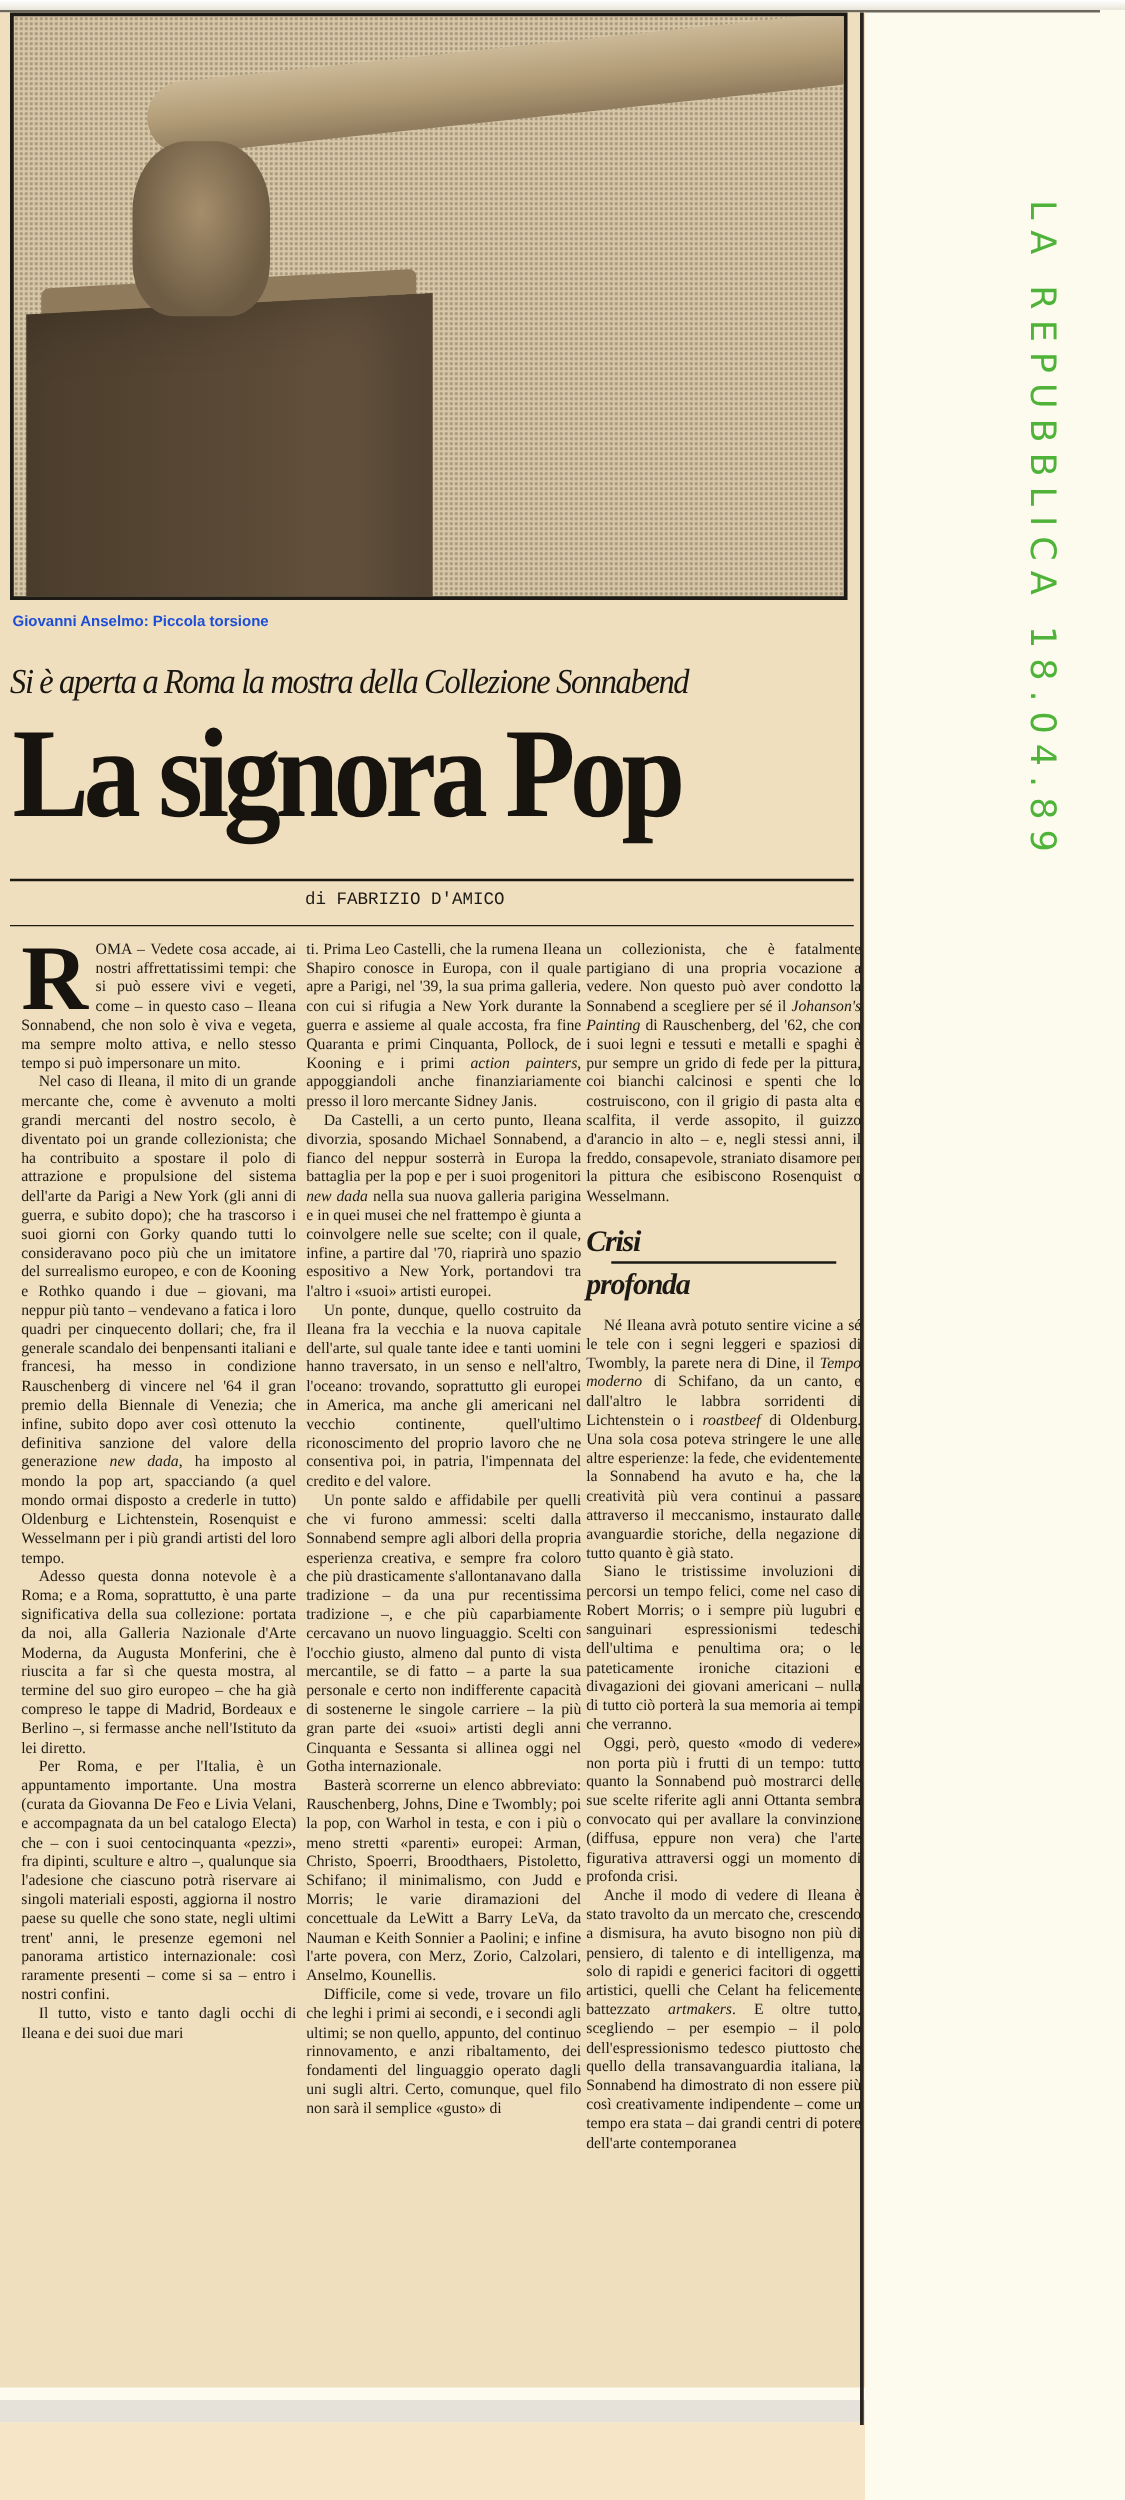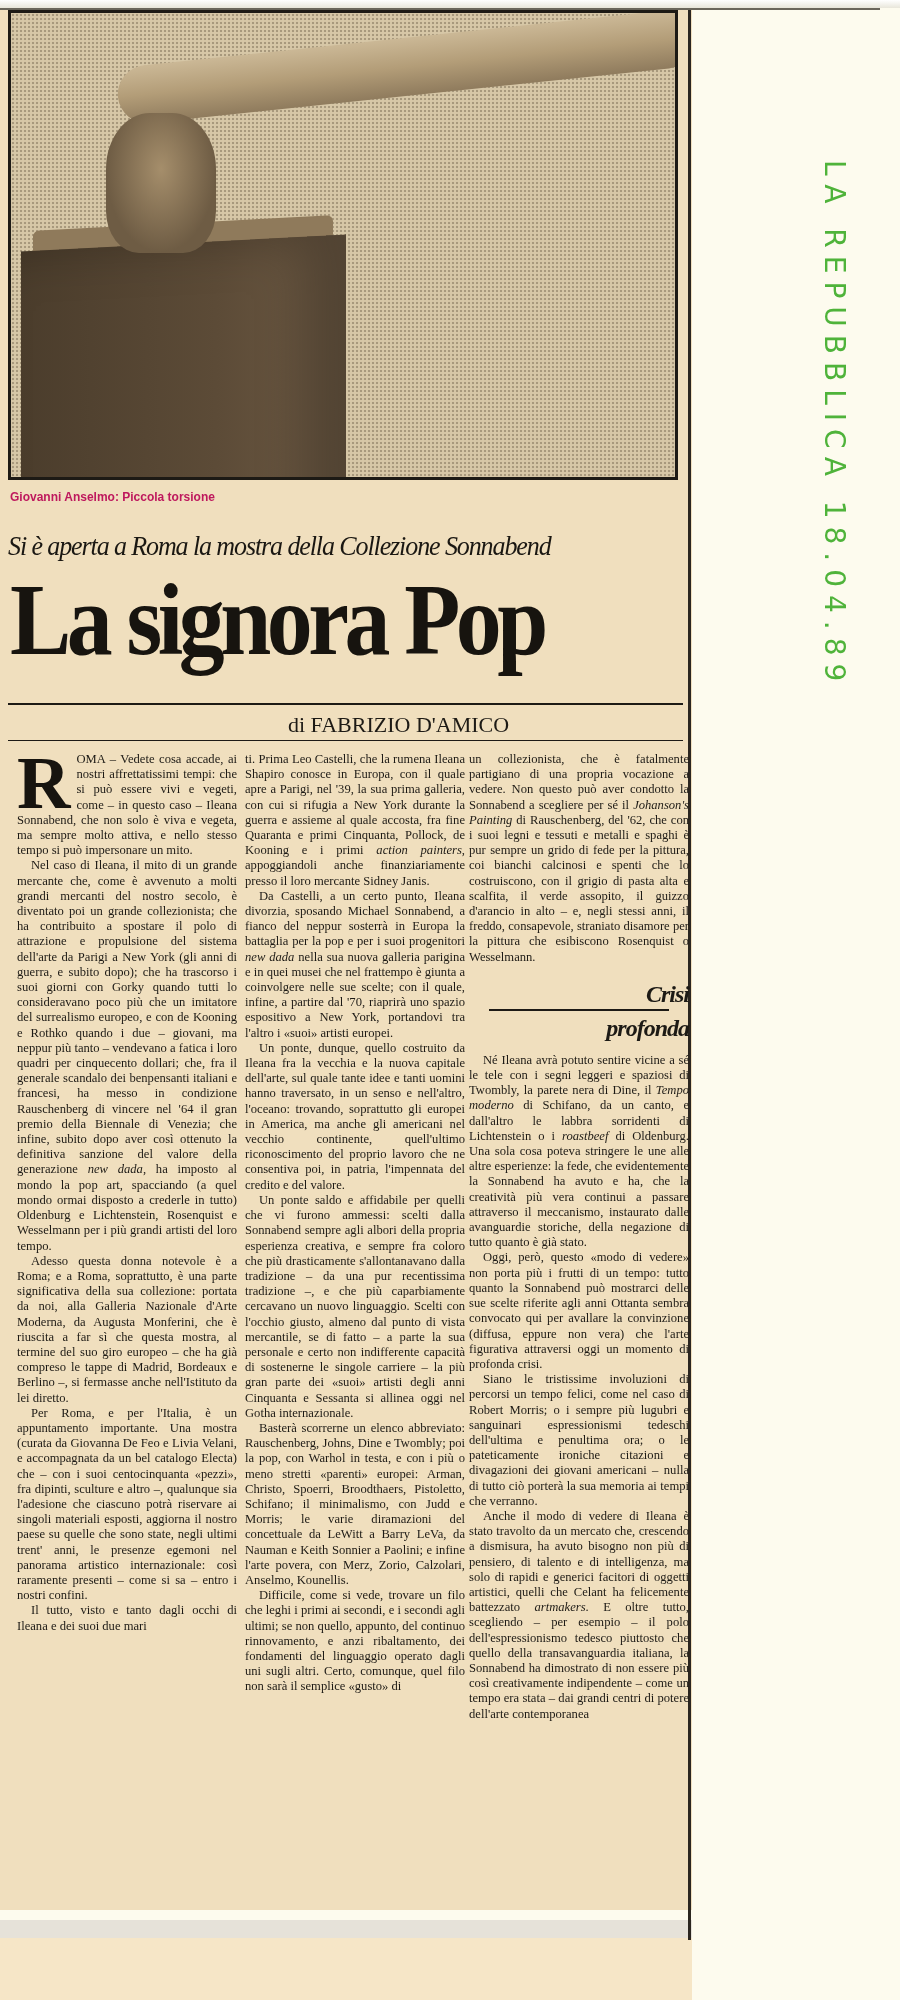--- a/index.html
+++ b/index.html
@@ -44,57 +44,57 @@
     background:linear-gradient(90deg,#4b3d2c,#5c4b37 60%,#6d5a44);
     transform:skewY(-3deg);
     box-shadow: inset -40px 0 50px rgba(0,0,0,.25);
   }
   .photo .block-top {
     position:absolute; left:22px; top:210px; width:300px; height:40px;
     background:#8f7a5b; border-radius:6px; transform:skewY(-3deg);
   }
   .caption {
     position:absolute; left:10px; top:490px;
-    font-family:"Liberation Sans", sans-serif; font-weight:bold; font-size:12px; color:#be185d;text-align:center;
+    font-family:"Liberation Sans", sans-serif; font-weight:bold; font-size:12px; color:#1d4ed8;text-align:center;
   }
   .kicker {
     position:absolute; left:8px; top:530px; width:675px;
     font-style:italic; font-size:28px; color:#1a1712; letter-spacing:-1.2px;
     transform:scaleX(0.93); transform-origin:0 0; white-space:nowrap;
   }
   .headline {
     position:absolute; left:10px; top:565px;
     font-weight:bold; font-size:102px; line-height:110px; color:#17140f;
     letter-spacing:-5px; white-space:nowrap;
     transform:scaleX(0.9); transform-origin:0 0;
   }
   .hrule1 { position:absolute; left:8px; top:703px; width:675px; height:2px; background:#1d1a15; }
   .byline {
     position:absolute; left:244px; top:712px;
-    font-family:Liberation Serif, serif; font-size:22px; color:#1d1a15;margin-left:44px;
+    font-family:Liberation Mono, monospace; font-size:14px; color:#1d1a15;
   }
   .hrule2 { position:absolute; left:8px; top:740px; width:675px; height:1px; background:#1d1a15; }
 
   .col {
     position:absolute; top:752px; width:220px;
     font-size:12.6px; line-height:15.2px; color:#1d1a15;
     text-align:justify; hyphens:manual;
   }
   .col p { margin:0; text-indent:14px; }
   .col p.noindent { text-indent:0; }
   .col1 { left:17px; }
   .col2 { left:245px; }
   .col3 { left:469px; }
   .col .it { font-style:italic; }
   .dropcap {
     float:left; font-size:74px; line-height:58px; font-weight:bold;
     margin:2px 6px 0 0; color:#17140f;
   }
   .subhead {
-    text-align:right; font-style:italic; font-weight:bold;
+    text-align:left; font-style:italic; font-weight:bold;
     font-size:24px; line-height:26px; letter-spacing:-1px; margin:16px 0 12px 0;
   }
   .subhead .rule { display:block; height:2px; background:#1d1a15; margin:2px 20px 4px 20px; }
 
   .annotation {
     position:absolute; left:818px; top:160px;
     color:#4fb33a; font-family:"DejaVu Sans", sans-serif; font-size:28px;
     writing-mode:vertical-rl; letter-spacing:8px; white-space:nowrap;
   }
 </style>
@@ -163,21 +163,21 @@
     <span class="rule"></span>
     <span>profonda</span>
   </div>
   <p>
     <span>Né Ileana avrà potuto sentire vicine a sé le tele con i segni leggeri e spaziosi di Twombly, la parete nera di Dine, il</span>
     <span class="it">Tempo moderno</span>
     <span>di Schifano, da un canto, e dall'altro le labbra sorridenti di Lichtenstein o i</span>
     <span class="it">roastbeef</span>
     <span>di Oldenburg. Una sola cosa poteva stringere le une alle altre esperienze: la fede, che evidentemente la Sonnabend ha avuto e ha, che la creatività più vera continui a passare attraverso il meccanismo, instaurato dalle avanguardie storiche, della negazione di tutto quanto è già stato.</span>
   </p>
+  <p>Siano le tristissime involuzioni di percorsi un tempo felici, come nel caso di Robert Morris; o i sempre più lugubri e sanguinari espressionismi tedeschi dell'ultima e penultima ora; o le pateticamente ironiche citazioni e divagazioni dei giovani americani – nulla di tutto ciò porterà la sua memoria ai tempi che verranno.</p>
   <p>Oggi, però, questo «modo di vedere» non porta più i frutti di un tempo: tutto quanto la Sonnabend può mostrarci delle sue scelte riferite agli anni Ottanta sembra convocato qui per avallare la convinzione (diffusa, eppure non vera) che l'arte figurativa attraversi oggi un momento di profonda crisi.</p>
-  <p>Siano le tristissime involuzioni di percorsi un tempo felici, come nel caso di Robert Morris; o i sempre più lugubri e sanguinari espressionismi tedeschi dell'ultima e penultima ora; o le pateticamente ironiche citazioni e divagazioni dei giovani americani – nulla di tutto ciò porterà la sua memoria ai tempi che verranno.</p>
   <p>
     <span>Anche il modo di vedere di Ileana è stato travolto da un mercato che, crescendo a dismisura, ha avuto bisogno non più di pensiero, di talento e di intelligenza, ma solo di rapidi e generici facitori di oggetti artistici, quelli che Celant ha felicemente battezzato</span>
     <span class="it">artmakers</span><span>. E oltre tutto, scegliendo – per esempio – il polo dell'espressionismo tedesco piuttosto che quello della transavanguardia italiana, la Sonnabend ha dimostrato di non essere più così creativamente indipendente – come un tempo era stata – dai grandi centri di potere dell'arte contemporanea</span>
   </p>
 </div>
 
 <div class="annotation">LA REPUBBLICA 18.04.89</div>
 
 </body></html>

